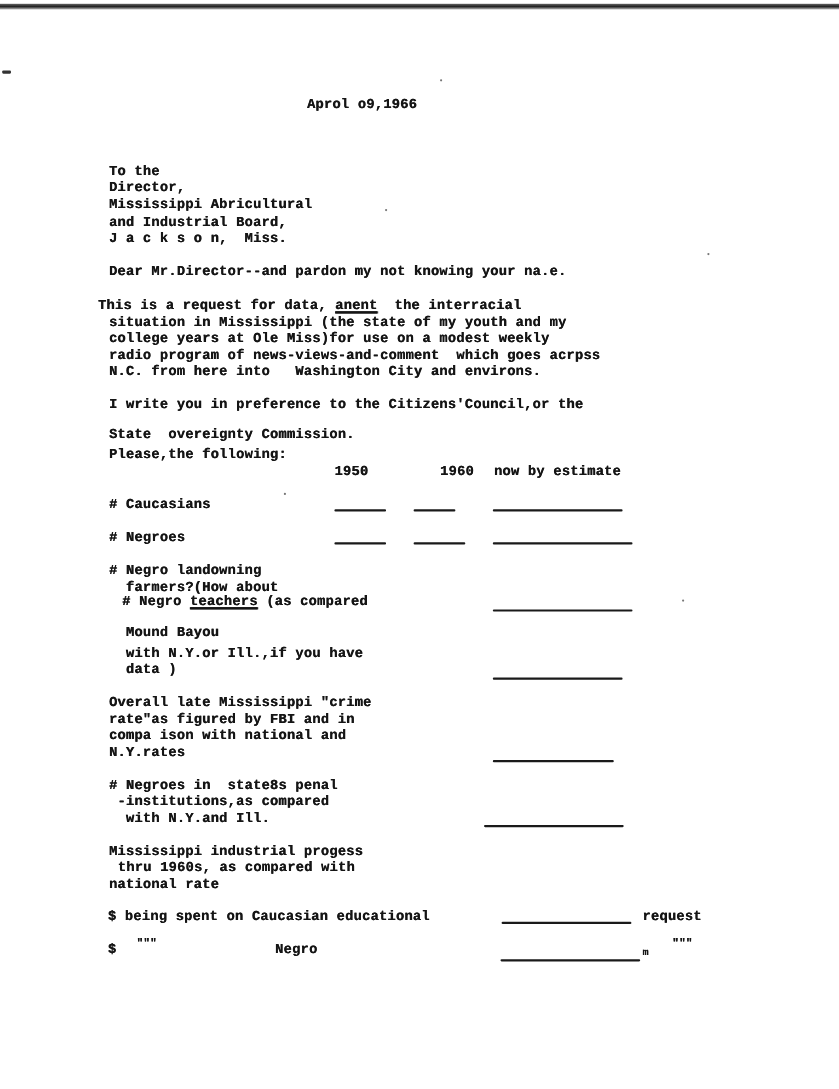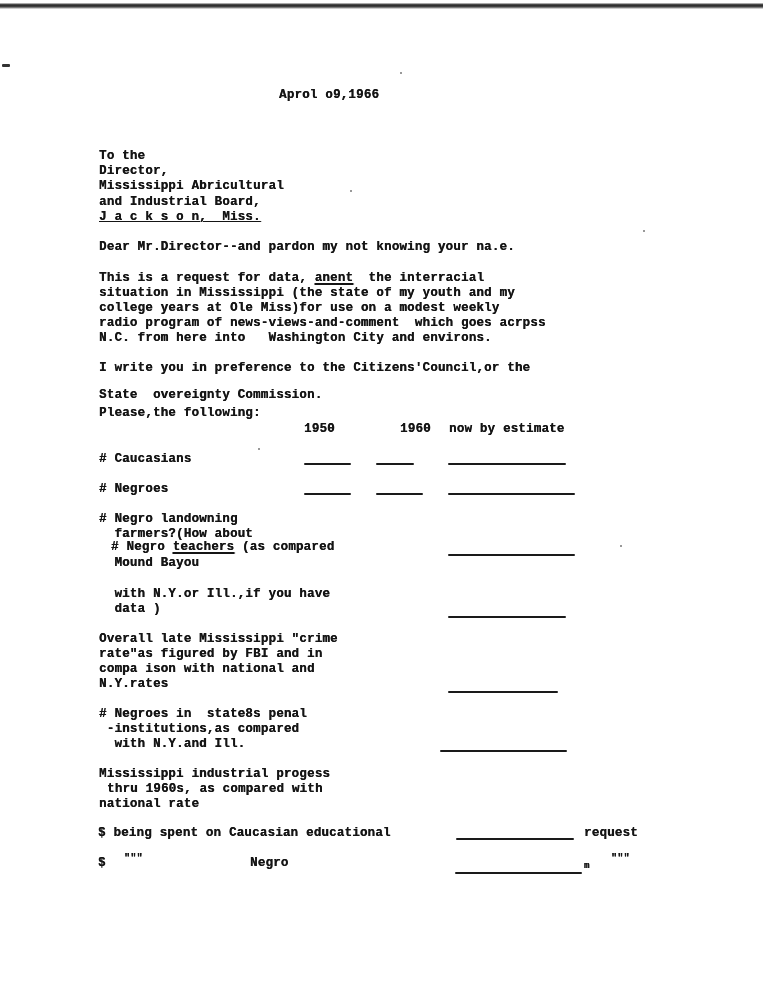--- a/index.html
+++ b/index.html
@@ -28,27 +28,27 @@
 
 <div class="topband"></div>
 
 <div class="txt" style="left:279px; top:88px;">Aprol o9,1966</div>
 
 <div>
   <div class="txt" style="left:99px; top:149px;">To the</div>
   <div class="txt" style="left:99px; top:164px;">Director,</div>
   <div class="txt" style="left:99px; top:179px;">Mississippi Abricultural</div>
   <div class="txt" style="left:99px; top:195px;">and Industrial Board,</div>
-  <div class="txt" style="left:99px; top:210px;text-decoration:underline;">J a c k s o n,  Miss.</div>
+  <div class="txt" style="left:99px; top:210px;">J a c k s o n,  Miss.</div>
 </div>
 
 <div class="txt" style="left:99px; top:240px;">Dear Mr.Director--and pardon my not knowing your na.e.</div>
 
 <div>
-  <div class="txt" style="left:99px; top:271px;"><span>This is a request for data, </span><span class="uline">anent</span><span>  the interracial</span></div>
+  <div class="txt" style="left:89px; top:271px;"><span>This is a request for data, </span><span class="uline">anent</span><span>  the interracial</span></div>
   <div class="txt" style="left:99px; top:286px;">situation in Mississippi (the state of my youth and my</div>
   <div class="txt" style="left:99px; top:301px;text-align:right;">college years at Ole Miss)for use on a modest weekly</div>
   <div class="txt" style="left:99px; top:316px;">radio program of news-views-and-comment  which goes acrpss</div>
   <div class="txt" style="left:99px; top:331px;">N.C. from here into   Washington City and environs.</div>
 </div>
 
 <div>
   <div class="txt" style="left:99px; top:361px;font-family:Liberation Mono, monospace;">I write you in preference to the Citizens'Council,or the</div>
   <div class="txt" style="left:99px; top:388px;">State  overeignty Commission.</div>
 </div>
@@ -64,21 +64,21 @@
 <div class="line" style="left:448px; top:463px; width:118px;"></div>
 
 <div class="txt" style="left:99px; top:482px;"># Negroes</div>
 <div class="line" style="left:304px; top:493px; width:47px;"></div>
 <div class="line" style="left:376px; top:493px; width:47px;"></div>
 <div class="line" style="left:448px; top:493px; width:127px;"></div>
 
 <div>
   <div class="txt" style="left:99px; top:512px;"># Negro landowning</div>
   <div class="txt" style="left:99px; top:527px;">  farmers?(How about</div>
-  <div class="txt" style="left:99px; top:556px;">  Mound Bayou</div>
+  <div class="txt" style="left:99px; top:568px;">  Mound Bayou</div>
 </div>
 <div class="line" style="left:448px; top:554px; width:127px;"></div>
 
 <div>
   <div class="txt" style="left:99px; top:540px;margin-left:12px;"><span># Negro </span><span class="uline">teachers</span><span> (as compared</span></div>
   <div class="txt" style="left:99px; top:587px;">  with N.Y.or Ill.,if you have</div>
   <div class="txt" style="left:99px; top:602px;">  data )</div>
 </div>
 <div class="line" style="left:448px; top:616px; width:118px;"></div>
 

